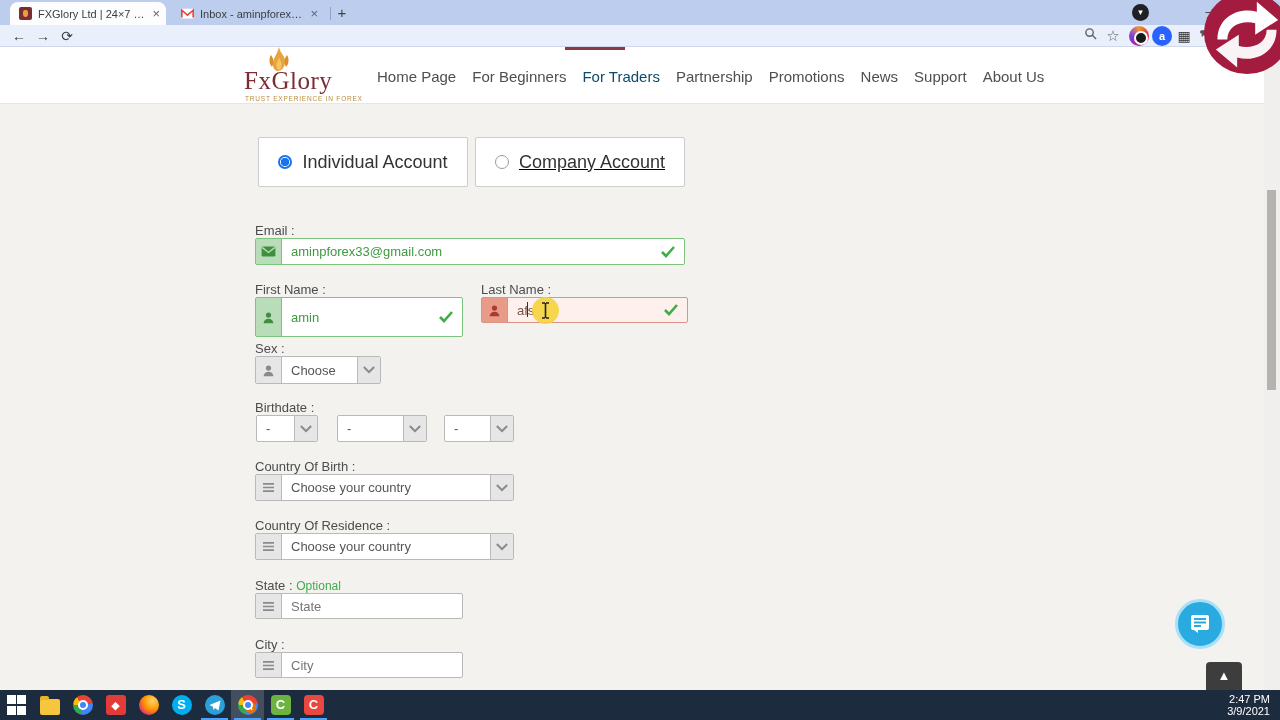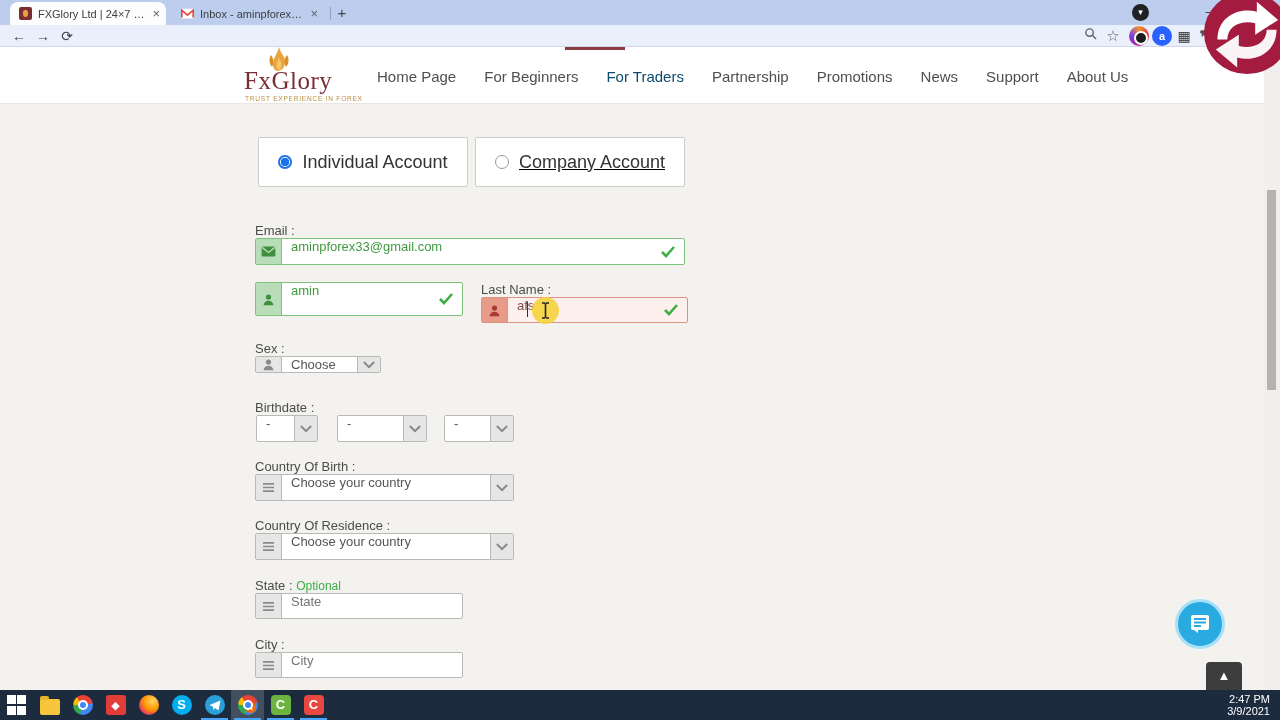--- a/index.html
+++ b/index.html
@@ -31,34 +31,34 @@
   
   .wm { position:absolute; left:1204px; top:-8px; width:86px; height:82px; border-radius:50%; background:#a31c3f; z-index:50; }
 
   
   .site-header { position:absolute; left:0; top:47px; width:1280px; height:57px; background:#fff; border-bottom:1px solid #e7e6e3; }
   .nav-activebar { position:absolute; left:565px; top:0; width:60px; height:3px; background:#8a3a42; }
   .logo-wrap { position:absolute; left:244px; top:4px; width:120px; height:52px; }
   .logo-text { font-family:"Liberation Serif", serif; font-size:25px; color:#7a2d35; position:absolute; left:0; top:16px; letter-spacing:0.5px; }
   .logo-tag { position:absolute; left:1px; top:44px; font-size:6.5px; color:#b98c3e; letter-spacing:0.8px; white-space:nowrap; }
   .flame { position:absolute; left:18px; top:-4px; }
-  .mainnav { position:absolute; left:377px; top:21px; display:flex; gap:28px; }
+  .mainnav { position:absolute; left:377px; top:21px; display:flex; gap:16px; }
   .nav-item { font-size:15px; color:#4f4f4f; white-space:nowrap; }
   .nav-item.active { color:#0c4a6e; }
 
   
   .acct-box { position:absolute; top:137px; width:210px; height:50px; background:#fff; border:1px solid #ccc; border-radius:2px; display:flex; align-items:center; justify-content:center; gap:10px; }
   .radio { width:14px; height:14px; border-radius:50%; }
   .radio.sel { border:2px solid #1a73e8; background:radial-gradient(circle, #1a73e8 0 4px, #fff 4.5px); }
   .radio.unsel { border:1.5px solid #9a9a9a; background:#fff; }
   .acct-label { font-size:18px; color:#333; }
 
   .f-label { position:absolute; font-size:13px; color:#4c4c4c; }
   .f-optional { color:#3fae49; font-size:12px; }
-  .fld { position:absolute; background:#fff; border:1px solid #b9b9b9; border-radius:2px; display:flex; align-items:flex-start; }
+  .fld { position:absolute; background:#fff; border:1px solid #b9b9b9; border-radius:2px; display:flex; align-items:center; }
   .icon-cell { width:26px; align-self:stretch; background:#e6e6e6; border-right:1px solid #b9b9b9; display:flex; align-items:center; justify-content:center; flex:0 0 auto; }
   .chev-cell { width:23px; align-self:stretch; background:#e6e6e6; border-left:1px solid #b9b9b9; display:flex; align-items:center; justify-content:center; flex:0 0 auto; margin-left:auto; }
   .fld-text { font-size:13px; color:#555; margin-left:9px; white-space:nowrap; }
   .fld input { border:none; outline:none; flex:1; min-width:0; font-family:"Liberation Sans",sans-serif; font-size:13px; color:#555; padding-left:9px; background:transparent; }
   .fld.green { border-color:#7cc47c; }
   .fld.green .icon-cell { background:#b9dcb9; border-color:#7cc47c; }
   .fld.green input { color:#3f9a3f; }
   .fld.red { border-color:#dd9286; background:#fdf0ed; }
   .fld.red .icon-cell { background:#e99b8a; border-color:#dd9286; }
   .fld.red input { color:#7a524a; }
@@ -188,21 +188,21 @@
         <path d="M1 1.5 L8 7 L15 1.5" stroke="#b9dcb9" stroke-width="1.5" fill="none"></path>
       </svg>
   </span>
   <input type="text" value="aminpforex33@gmail.com" style="">
   <svg class="check" width="14" height="12" viewBox="0 0 14 12">
       <polyline points="1,6 5,10 13,1" fill="none" stroke="#3fae49" stroke-width="2.6"></polyline>
     </svg>
 </div>
 
 <div class="f-label" style="left:255px; top:282px;">First Name :</div>
-<div class="fld green" style="left:255px; top:282px; width:208px; height:34px;">
+<div class="fld green" style="left:255px; top:297px; width:208px; height:40px;">
   <span class="icon-cell">
     <svg width="13" height="13" viewBox="0 0 16 16">
         <circle cx="8" cy="5" r="3.2" fill="#3f8f3f"></circle>
         <path d="M2 15 a6 5.5 0 0 1 12 0 z" fill="#3f8f3f"></path>
       </svg>
   </span>
   <input type="text" value="amin" style="">
   <svg class="check" width="14" height="12" viewBox="0 0 14 12">
       <polyline points="1,6 5,10 13,1" fill="none" stroke="#3fae49" stroke-width="2.6"></polyline>
     </svg>
@@ -222,21 +222,21 @@
     </svg>
 </div>
 <div class="caret"></div>
 <div class="cursor-hl">
   <svg width="9" height="17" viewBox="0 0 9 17">
     <path d="M1 1 h3 M5 1 h3 M4.5 1 v15 M1 16 h3 M5 16 h3" stroke="#222" stroke-width="1.6" fill="none"></path>
   </svg>
 </div>
 
 <div class="f-label" style="left:255px; top:341px;">Sex :</div>
-<div class="fld" style="left:255px; top:356px; width:126px; height:17px;">
+<div class="fld" style="left:255px; top:356px; width:126px; height:28px;">
   <span class="icon-cell">
     <svg width="13" height="13" viewBox="0 0 16 16">
         <circle cx="8" cy="5" r="3.2" fill="#8a8a8a"></circle>
         <path d="M2 15 a6 5.5 0 0 1 12 0 z" fill="#8a8a8a"></path>
       </svg>
   </span>
   <span class="fld-text">Choose</span>
   <span class="chev-cell">
     <svg width="12" height="8" viewBox="0 0 14 9">
         <polyline points="1,1 7,7 13,1" fill="none" stroke="#8a8a8a" stroke-width="2.4"></polyline>

